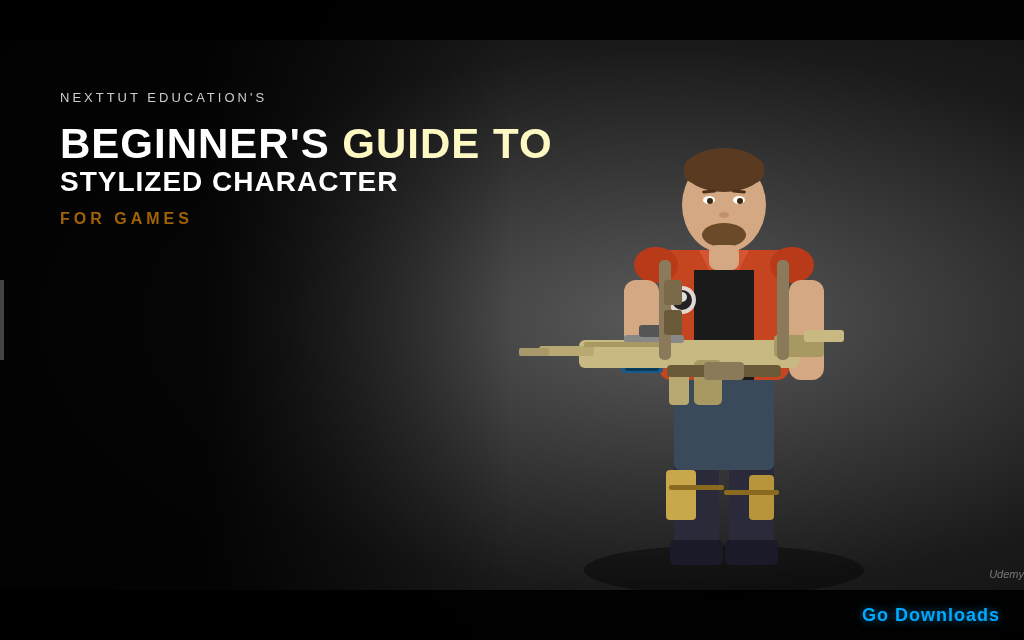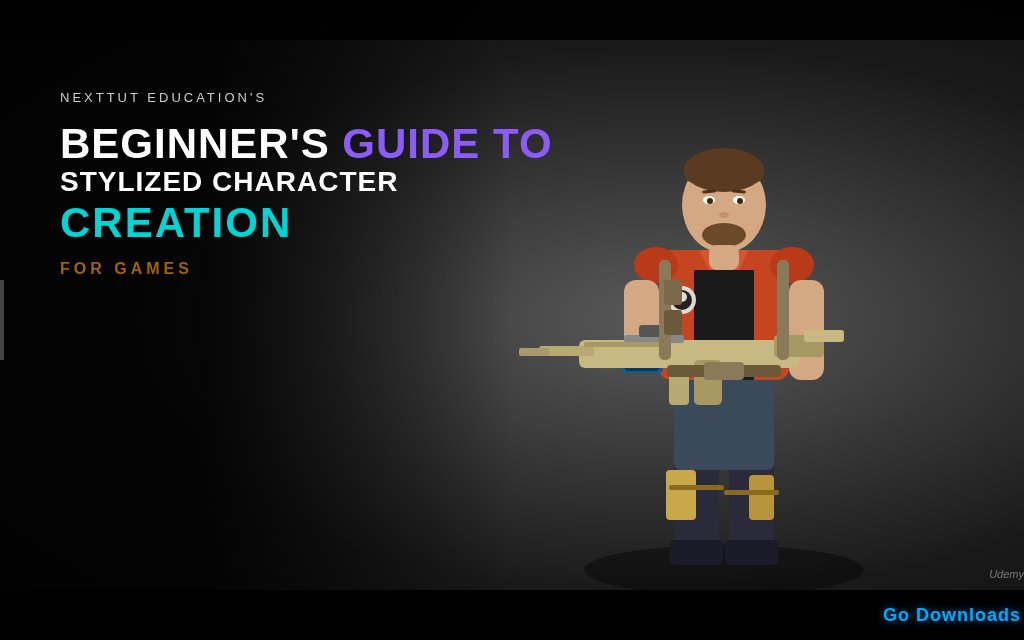--- a/index.html
+++ b/index.html
@@ -54,21 +54,21 @@
     #bottom-bar {
       position: absolute;
       bottom: 0;
       left: 0;
       width: 100%;
       height: 50px;
       background: rgba(0,0,0,0.95);
       display: flex;
       align-items: center;
       justify-content: flex-end;
-      padding-right: 3px;
+      padding-right: 24px;
     }
 
     
     #character-area {
       position: absolute;
       right: 60px;
       top: 30px;
       width: 480px;
       height: 580px;
       display: flex;
@@ -102,21 +102,21 @@
       font-size: 42px;
       font-weight: 900;
       color: #ffffff;
       letter-spacing: 1px;
       line-height: 1.1;
       font-family: Arial, sans-serif;
       text-transform: uppercase;
     }
 
     #title-line1 .highlight {
-      color: #8b5cf6;
+      color: #fef9c3;
       margin-top: 6px;
     }
 
     #title-line2 {
       font-size: 28px;
       font-weight: 900;
       color: #ffffff;
       letter-spacing: 1px;
       line-height: 1.1;
       font-family: Arial, sans-serif;
@@ -276,21 +276,20 @@
   </div>
 
   <div id="text-content">
     <div id="subtitle-text">NEXTTUT EDUCATION'S</div>
 
     <div id="title-line1">
       <span>BEGINNER'S </span><span class="highlight">GUIDE TO</span>
     </div>
 
     <div id="title-line2">STYLIZED CHARACTER</div>
-    <div id="title-line3">CREATION</div>
 
     <div id="for-games">FOR GAMES</div>
   </div>
 
   <div id="udemy-mark">Udemy</div>
 
   <div id="bottom-bar">
     <span id="go-downloads">Go Downloads</span>
   </div>
 </div>

